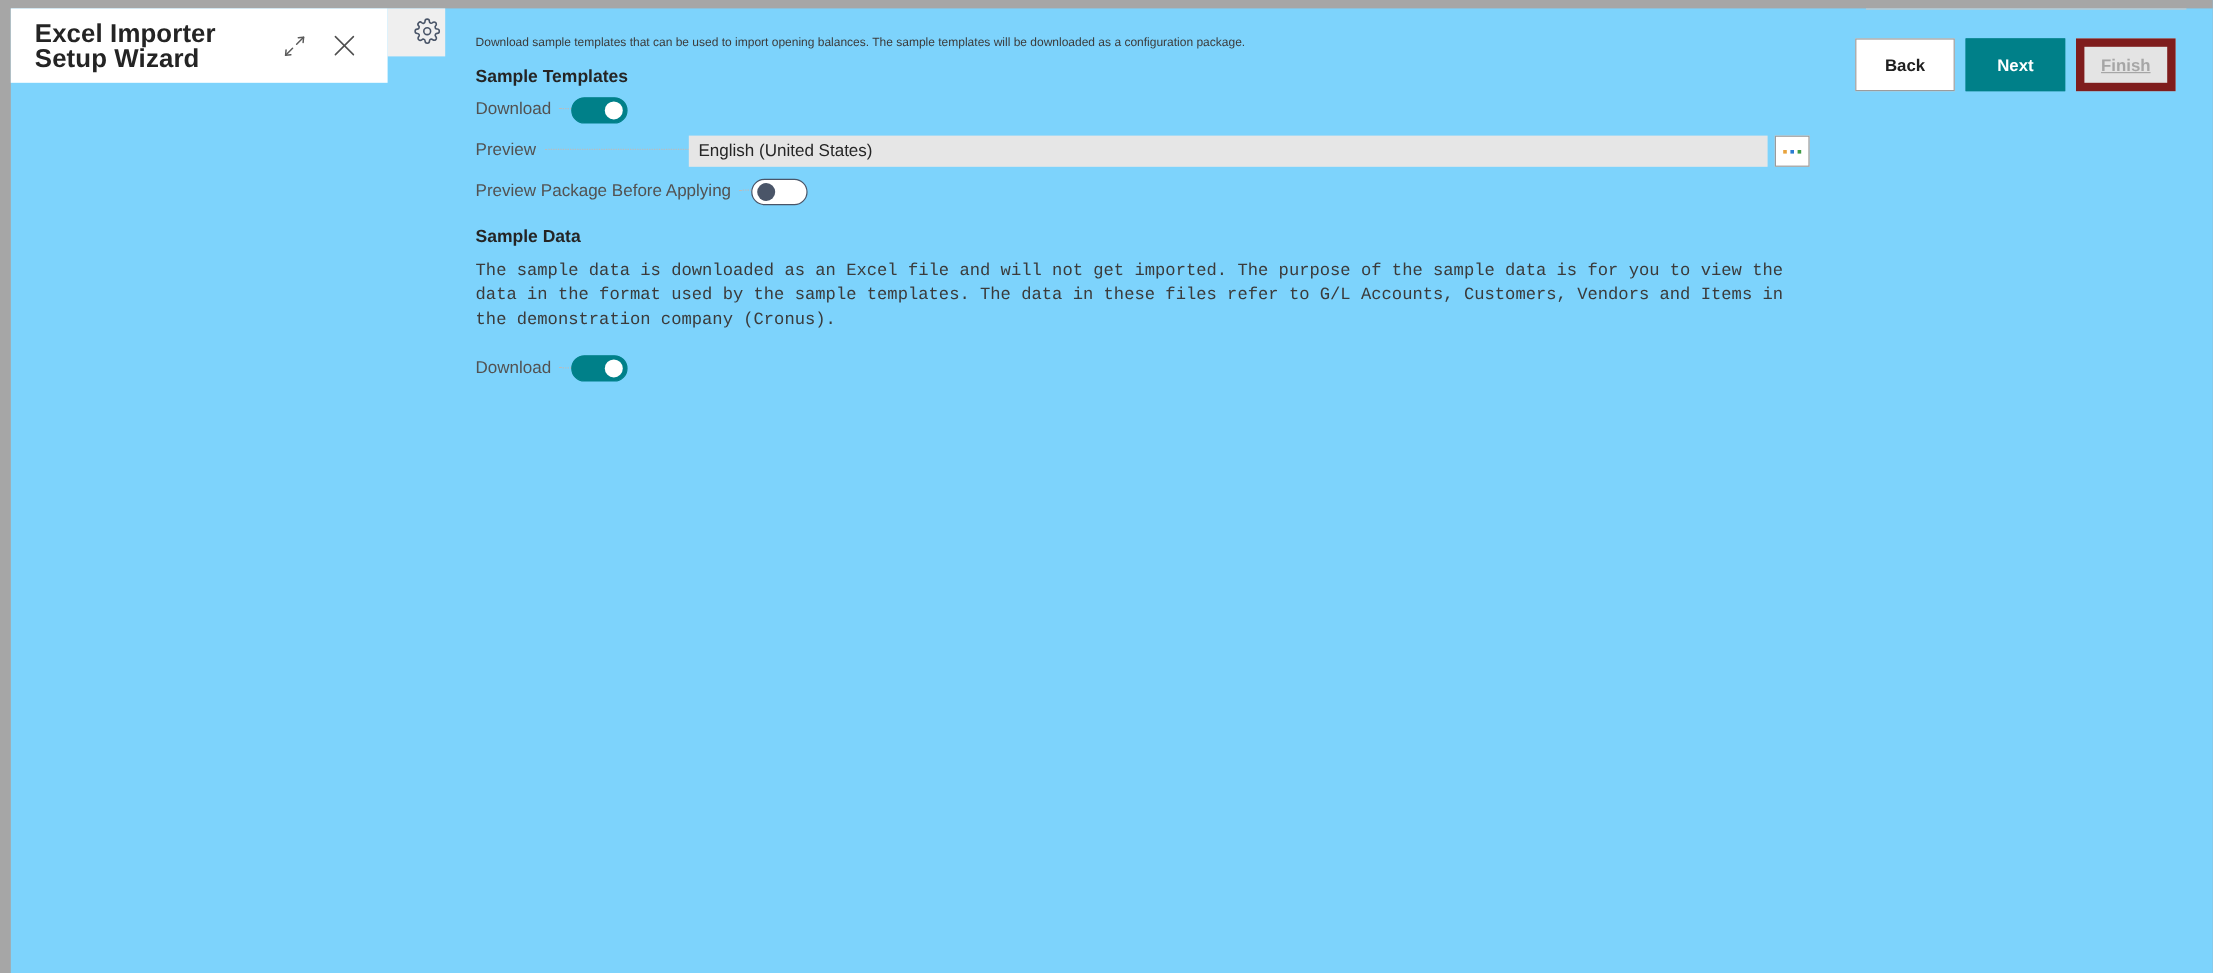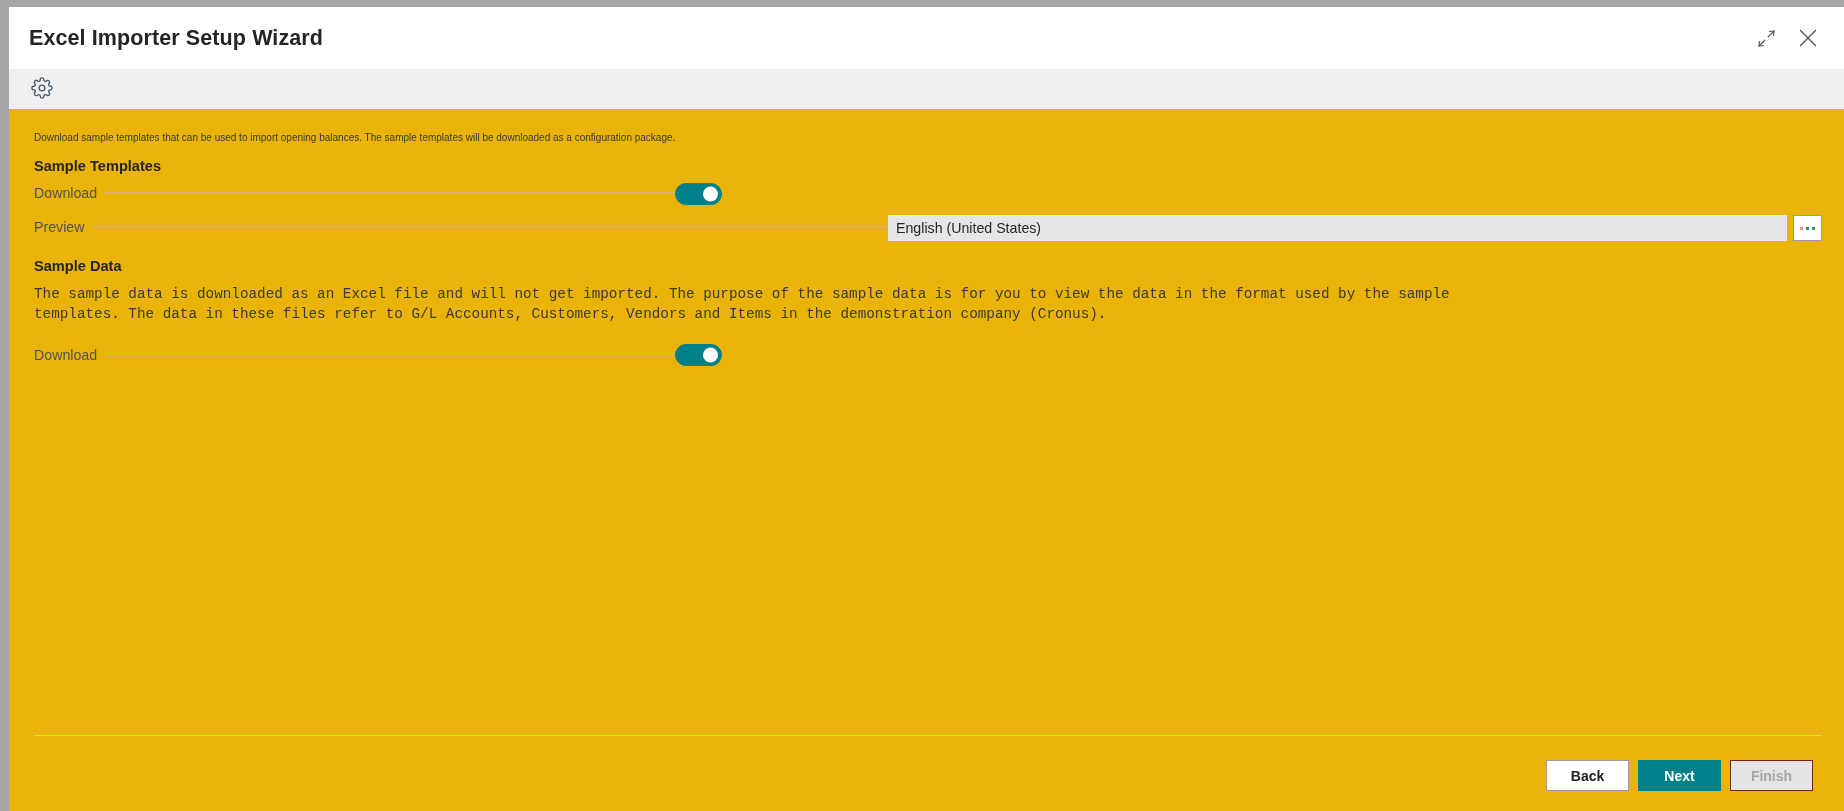--- a/index.html
+++ b/index.html
@@ -13,27 +13,27 @@
     background: #a9a9a9;
     font-family: "Segoe UI", "Liberation Sans", sans-serif;
   }
 
   
   #dialog-window {
     position: absolute;
     left: 0; top: 0;
     width: 1844px;
     height: 811px;
-    background: #eab308;
+    background: #7dd3fc;
     border-top: 7px solid #a6a6a6;
     border-left: 9px solid #a6a6a6;
     border-right: 0;
     border-bottom: 0;
     display: flex;
-    flex-direction: column;
+    flex-direction: row;
   }
 
   
   #title-bar {
     position: relative;
     height: 62px;
     min-height: 62px;
     background: #ffffff;
     display: flex;
     align-items: center;
@@ -235,21 +235,21 @@
   #footer-actions {
     display: flex;
     justify-content: flex-end;
     align-items: center;
     gap: 9px;
     padding-top: 24px;
     padding-right: 9px;
   }
   .action-button {
     min-width: 83px;
-    height: 31px;
+    height: 44px;
     font-family: inherit;
     font-size: 14px;
     font-weight: 600;
     padding: 0 4px;
     cursor: pointer;
     border-radius: 0;
     line-height: 1;
   }
   .action-button.secondary {
     background: #ffffff;
@@ -257,22 +257,23 @@
     border: 1px solid #9c9c9c;
   }
   .action-button.primary {
     background: #008089;
     color: #ffffff;
     border: 1px solid #008089;
   }
   .action-button.disabled {
     background: #e4e4e4;
     color: #a6a6a6;
-    border: 1px solid #7f1d1d;
+    border: 7px solid #7f1d1d;
     cursor: default;
+    text-decoration: underline;
   }
 </style>
 </head>
 <body>
 
 <div id="dialog-window">
 
   <div id="title-bar">
     <div id="dialog-title">Excel Importer Setup Wizard</div>
 
@@ -341,20 +342,31 @@
                   <rect x="1" y="2" width="3" height="3" fill="#e8a33d"></rect>
                   <rect x="7" y="2" width="3" height="3" fill="#2b7cd3"></rect>
                   <rect x="13" y="2" width="3" height="3" fill="#3f9c46"></rect>
                 </svg>
               </span>
             </button>
           </span>
         </span>
       </div>
 
+      <div class="field-row">
+        <span class="field-label">Preview Package Before Applying</span>
+        <span class="field-leader"></span>
+        <span class="field-control">
+          <span class="control-col">
+            <span class="toggle off">
+              <span class="knob"></span>
+            </span>
+          </span>
+        </span>
+      </div>
     </div>
 
     <div class="section">
       <div class="section-title">Sample Data</div>
       <p class="section-desc">The sample data is downloaded as an Excel file and will not get imported. The purpose of the sample data is for you to view the data in the format used by the sample templates. The data in these files refer to G/L Accounts, Customers, Vendors and Items in the demonstration company (Cronus).</p>
 
       <div class="field-row">
         <span class="field-label">Download</span>
         <span class="field-leader"></span>
         <span class="field-control">

